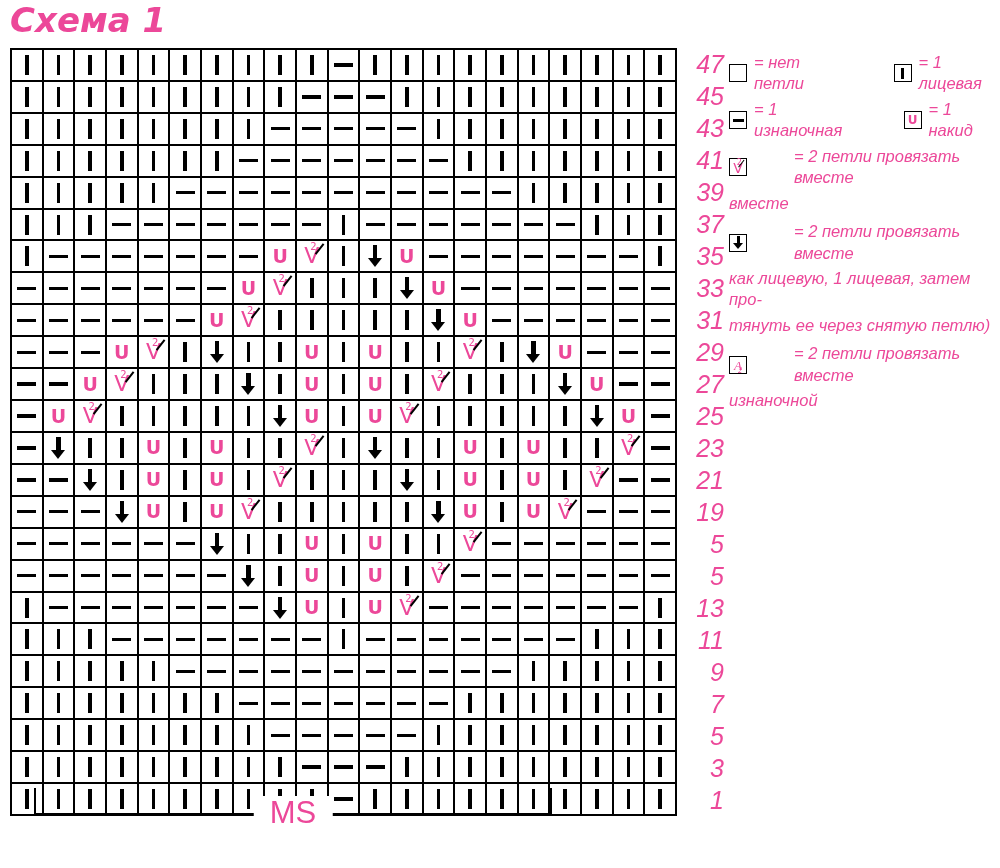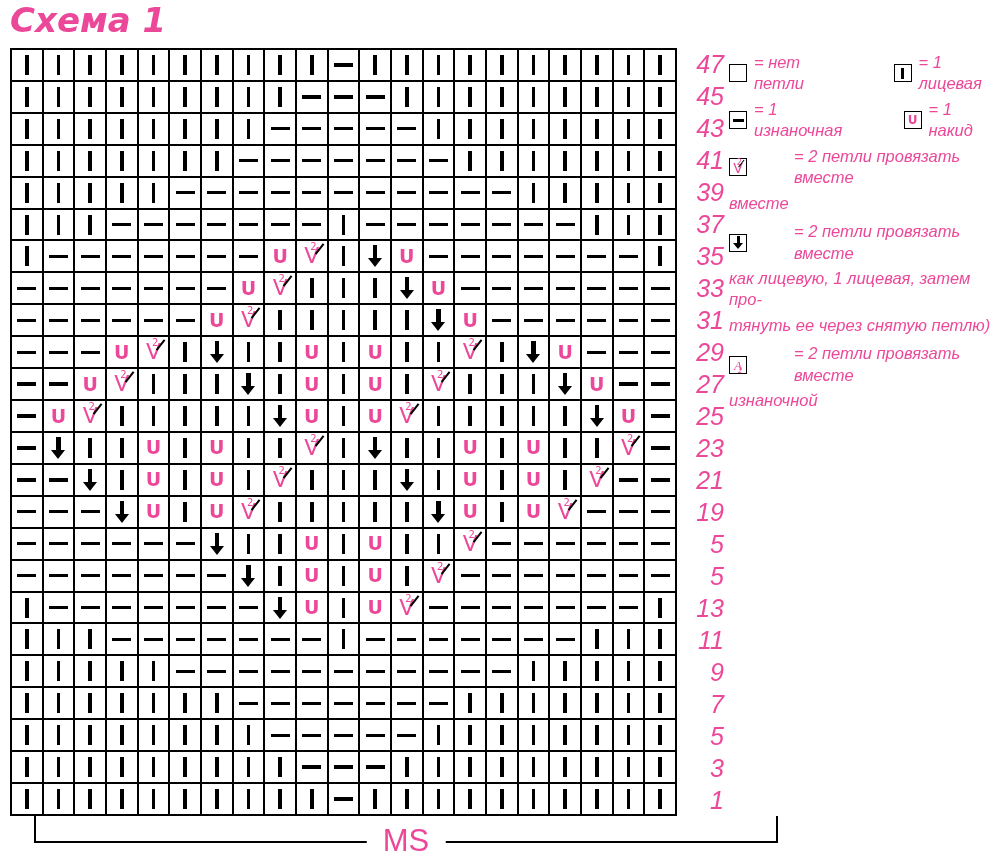--- a/index.html
+++ b/index.html
@@ -30,21 +30,21 @@
 
   .dn{display:flex;flex-direction:column;align-items:center;justify-content:center;height:100%;}
   .dn .dns{width:4.4px;height:13px;background:#000;display:block;}
   .dn .dnh{width:0;height:0;border-left:7px solid transparent;border-right:7px solid transparent;
            border-top:9px solid #000;display:block;}
 
   .row-labels{position:absolute;left:674px;top:0;width:40px;font-style:italic;}
   .row-num{height:32px;line-height:32px;font-size:25px;text-align:right;
            font-family:"Liberation Sans",sans-serif;}
 
-  .ms{position:absolute;left:24px;top:768px;width:744px;height:27px;
+  .ms{position:absolute;left:24px;top:740px;width:518px;height:27px;
       border-left:2.5px solid #000;border-right:2.5px solid #000;border-bottom:2.5px solid #000;
       box-sizing:border-box;text-decoration:underline;}
   .ms-label{position:absolute;left:50%;bottom:-17px;transform:translateX(-50%);
             background:#fff;padding:0 16px;font-size:31px;line-height:34px;
             font-family:"Liberation Sans",sans-serif;}
 
   
   .legend{position:absolute;left:729px;top:52px;width:268px;
           font:italic 16.5px/1.3 "Liberation Sans",sans-serif;}
   .lg-line{display:flex;align-items:center;margin-bottom:4px;gap:40px;}

